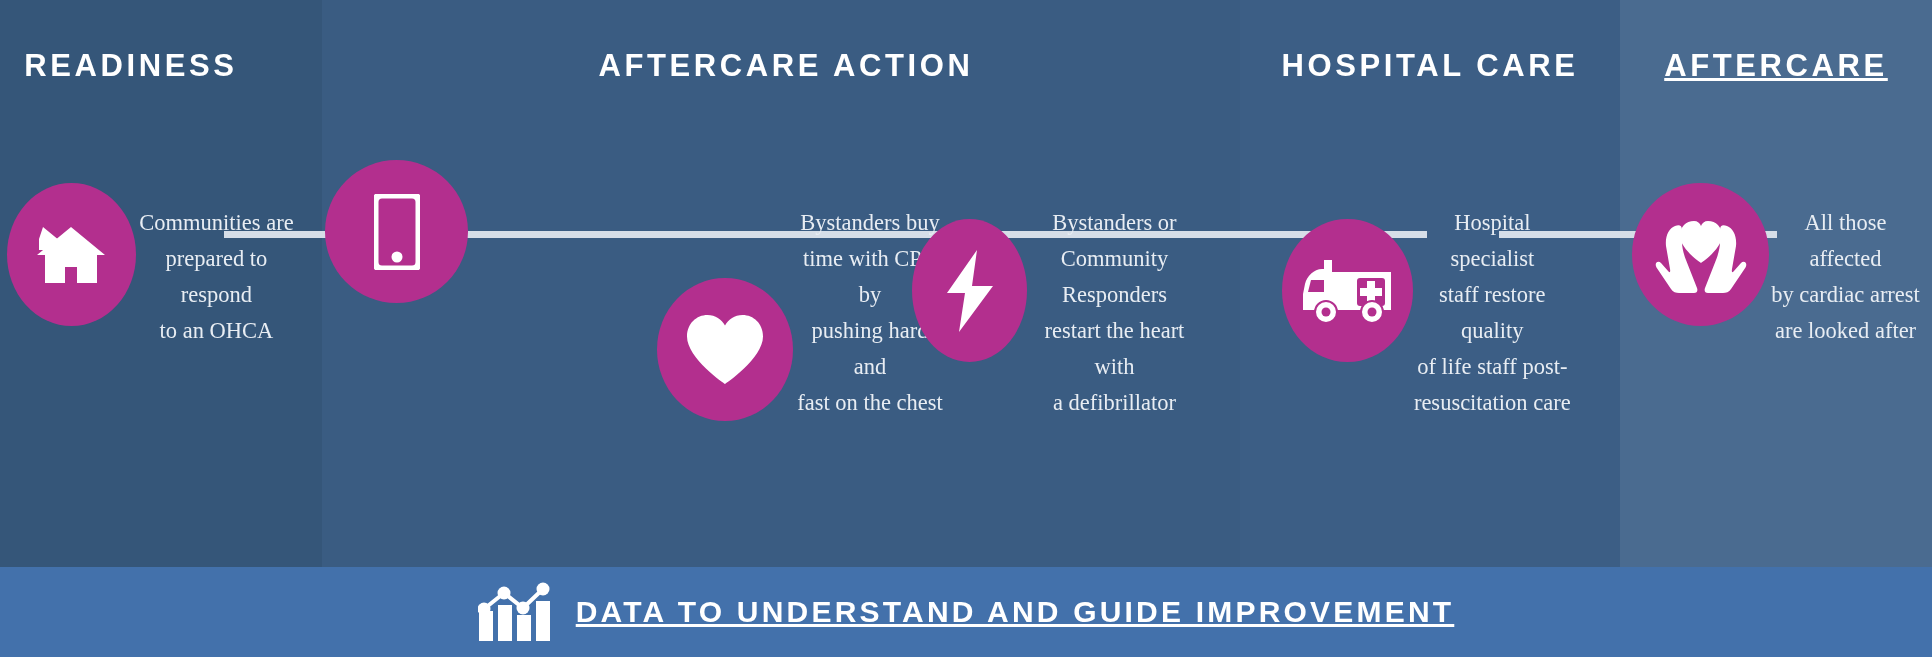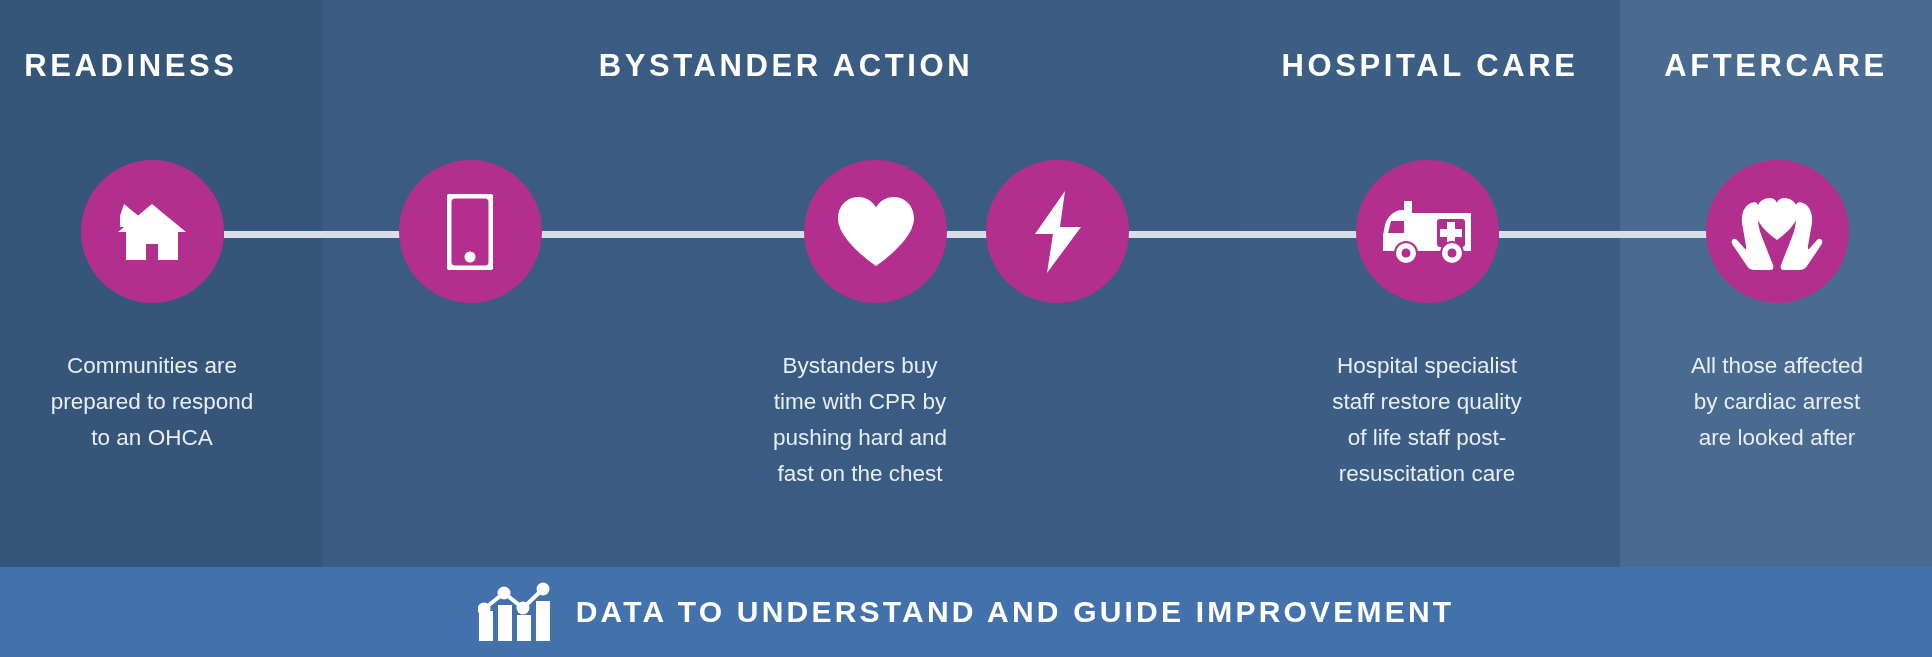--- a/index.html
+++ b/index.html
@@ -40,22 +40,23 @@
     top:231px;
   }
 
   
   .node{
     position:absolute;
     top:160px;
     transform:translateX(-50%);
     width:290px;
     display:flex;
-    flex-direction:column;
+    flex-direction:row;
     align-items:center;
+    font-family:Liberation Serif, serif;
   }
   .circle{
     width:143px;height:143px;border-radius:50%;
     background:#b32f8e;
     display:flex;align-items:center;justify-content:center;
     position:relative;z-index:3;
   }
   .circle svg{display:block;}
   .caption{
     margin-top:45px;
@@ -74,39 +75,40 @@
     display:flex;align-items:center;justify-content:center;
     gap:26px;
   }
   .banner-icon{display:block;margin-top:4px;}
   .banner-text{
     color:#ffffff;
     font-size:30px;
     font-weight:bold;
     letter-spacing:3.2px;
     white-space:nowrap;
+    text-decoration:underline;
   }
 </style>
 </head>
 <body>
 
 <div id="stage">
 
   <div class="bands">
     <div class="band" style="width:322px;background:#355679;"></div>
     <div class="band" style="width:918px;background:#3a5c82;"></div>
     <div class="band" style="width:380px;background:#3c5e85;"></div>
     <div class="band" style="width:312px;background:#4a6b90;"></div>
   </div>
 
   <div class="headers">
     <div class="hdr" style="left:131px;">READINESS</div>
-    <div class="hdr" style="left:786px;">BYSTANDER ACTION</div>
+    <div class="hdr" style="left:786px;">AFTERCARE ACTION</div>
     <div class="hdr" style="left:1430px;text-align:right;">HOSPITAL CARE</div>
-    <div class="hdr" style="left:1776px;">AFTERCARE</div>
+    <div class="hdr" style="left:1776px;text-decoration:underline;">AFTERCARE</div>
   </div>
 
   <div class="connector" style="left:224px;width:318px;"></div>
   <div class="connector" style="left:542px;width:292px;"></div>
   <div class="connector" style="left:834px;width:295px;"></div>
   <div class="connector" style="left:1129px;width:298px;"></div>
   <div class="connector" style="left:1499px;width:278px;"></div>
 
   <div class="node" style="left:152px;">
     <div class="circle">
@@ -149,20 +151,24 @@
   </div>
 
   <div class="node" style="left:1057px;">
     <div class="circle">
       <span>
         <svg width="56" height="84" viewBox="0 0 56 84" fill="#ffffff" aria-hidden="true">
           <path d="M36 1 L6 44 L24 44 L18 83 L52 37 L31 37 Z"></path>
         </svg>
       </span>
     </div>
+    <div class="caption">Bystanders or
+Community Responders
+restart the heart with
+a defibrillator</div>
   </div>
 
   <div class="node" style="left:1427px;">
     <div class="circle">
       <span>
         <svg width="90" height="66" viewBox="0 0 90 66" aria-hidden="true">
           <path fill="#ffffff" d="M24 2 L22 2 L22 11 L20 11 C12 11 5 18 3 26 L1 36 L1 52 L89 52 L89 14 L30 14 L30 2 Z"></path>
           <path fill="#b32f8e" d="M9 22 L22 22 L22 34 L6 34 Z"></path>
           <rect x="55" y="20" width="28" height="28" rx="3" fill="#b32f8e"></rect>
           <path fill="#ffffff" d="M65 23 L73 23 L73 30 L80 30 L80 38 L73 38 L73 45 L65 45 L65 38 L58 38 L58 30 L65 30 Z"></path>

